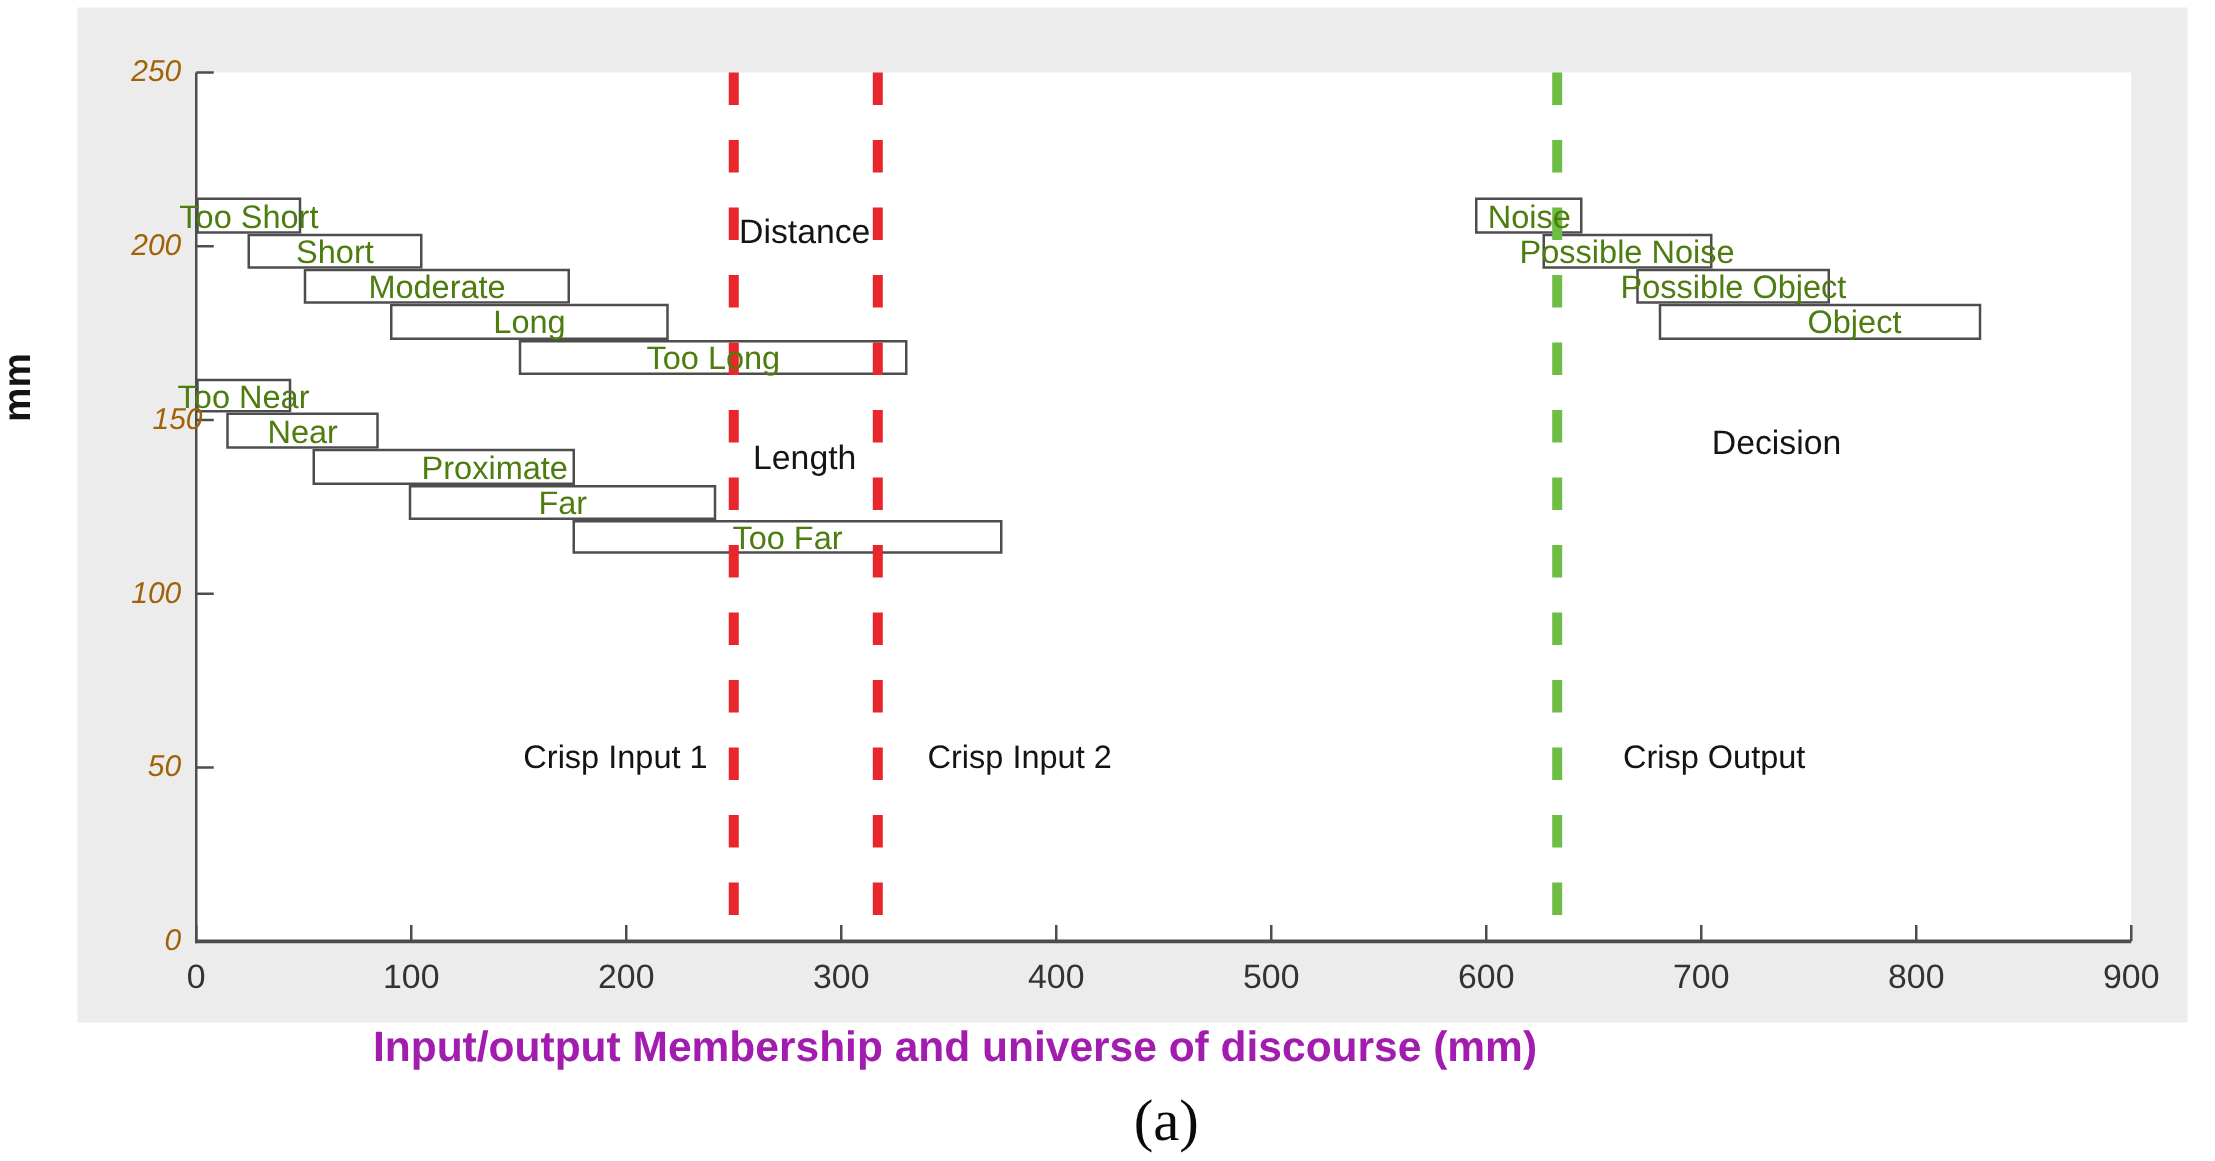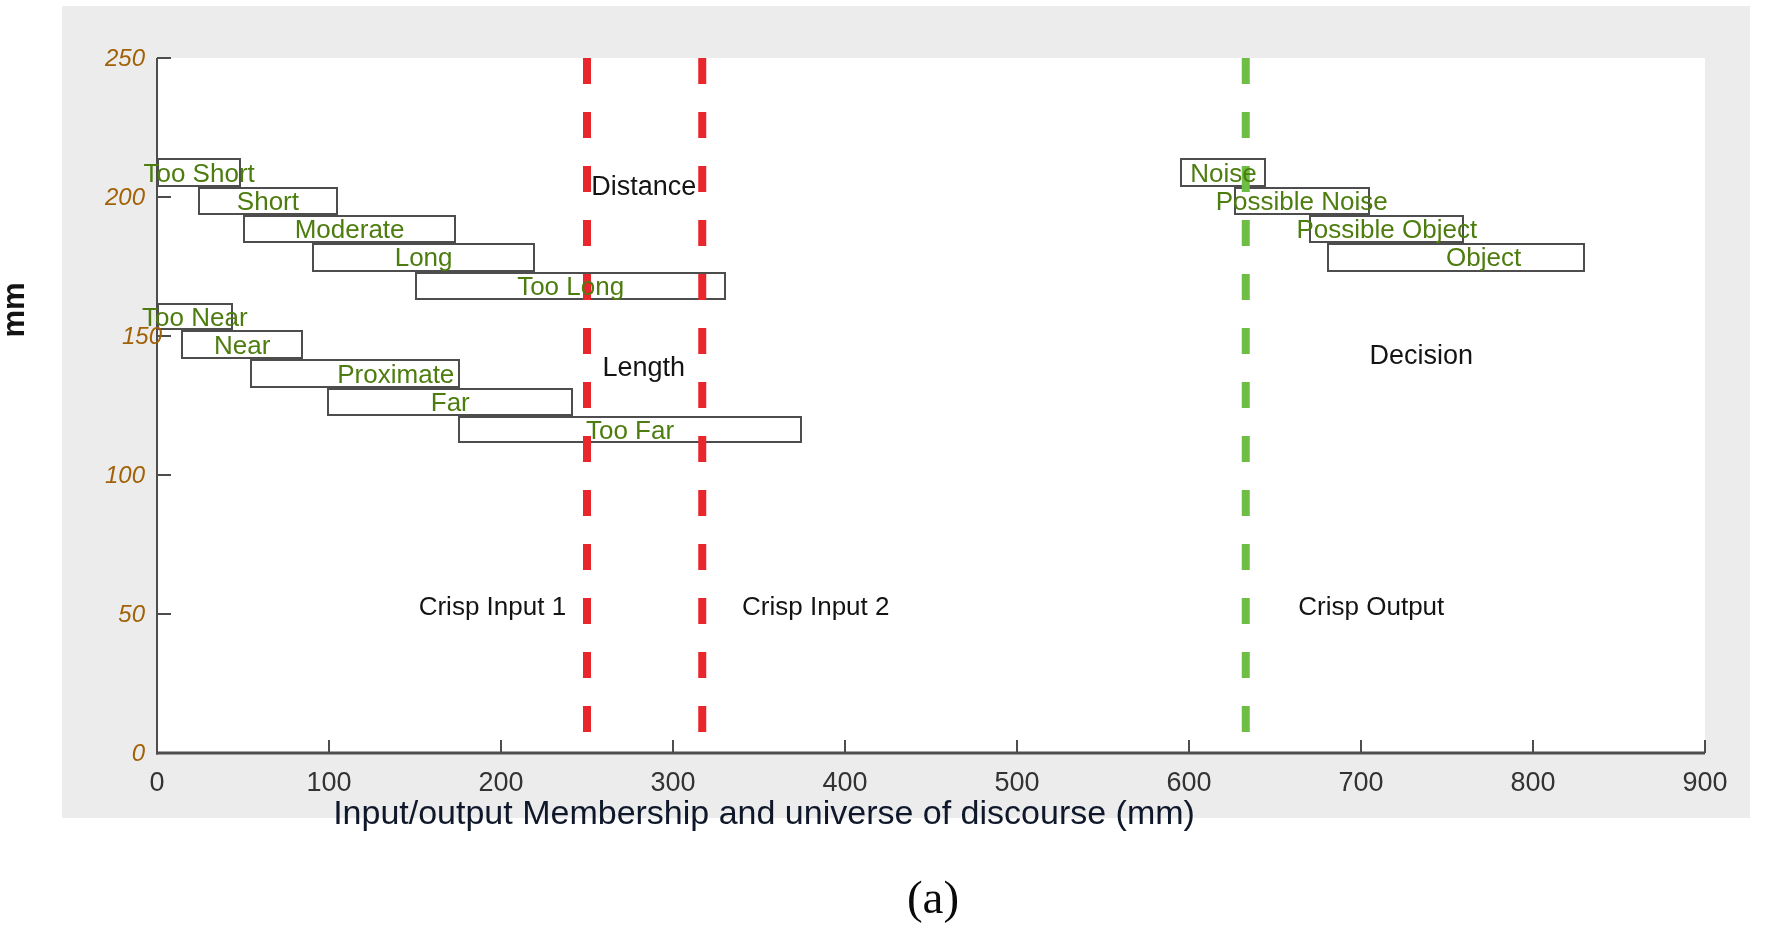--- a/index.html
+++ b/index.html
@@ -11,21 +11,21 @@
   #boxes{z-index:2;}
   #overlay{position:absolute;left:0;top:0;z-index:3;pointer-events:none;}
   #annot{z-index:4;}
   .mbox{position:absolute;background:#ffffff;border:2px solid #4d4d4d;box-sizing:border-box;}
   .mlabel{position:absolute;transform:translate(-50%,-50%);font-size:26px;line-height:26px;white-space:nowrap;color:#4d7c0f;}
   .glabel{position:absolute;transform:translate(-50%,-50%);font-size:27px;white-space:nowrap;color:#141414;}
   .vlabel{position:absolute;transform:translate(-50%,-50%);font-size:26px;white-space:nowrap;color:#141414;}
   .tick-x{position:absolute;transform:translate(-50%,-50%);font-size:27px;color:#333333;}
   .tick-y{position:absolute;transform:translate(-100%,-50%);font-size:24px;color:#a16207;font-style:italic;}
   .y-title{position:absolute;left:14px;top:310px;transform:translate(-50%,-50%) rotate(-90deg);font-size:31px;font-weight:bold;color:#141414;white-space:nowrap;z-index:5;}
-  .x-title{position:absolute;left:764px;top:812px;transform:translate(-50%,-50%);font-size:34px;font-weight:normal;color:#0f172a;white-space:nowrap;z-index:5;}
+  .x-title{position:absolute;left:764px;top:838px;transform:translate(-50%,-50%);font-size:34px;font-weight:bold;color:#a21caf;white-space:nowrap;z-index:5;}
   .caption{position:absolute;left:933px;top:897px;transform:translate(-50%,-50%);font-size:47px;font-family:"Liberation Serif",serif;color:#0a0a0a;z-index:5;}
 </style>
 </head>
 <body>
 
 <div class="page">
   <div class="fig-bg"></div>
   <div class="plot"></div>
   <div id="boxes">
       <div class="mbox" style="left: 157px; top: 158.08px; width: 84.28px; height: 29.19px;"></div>

